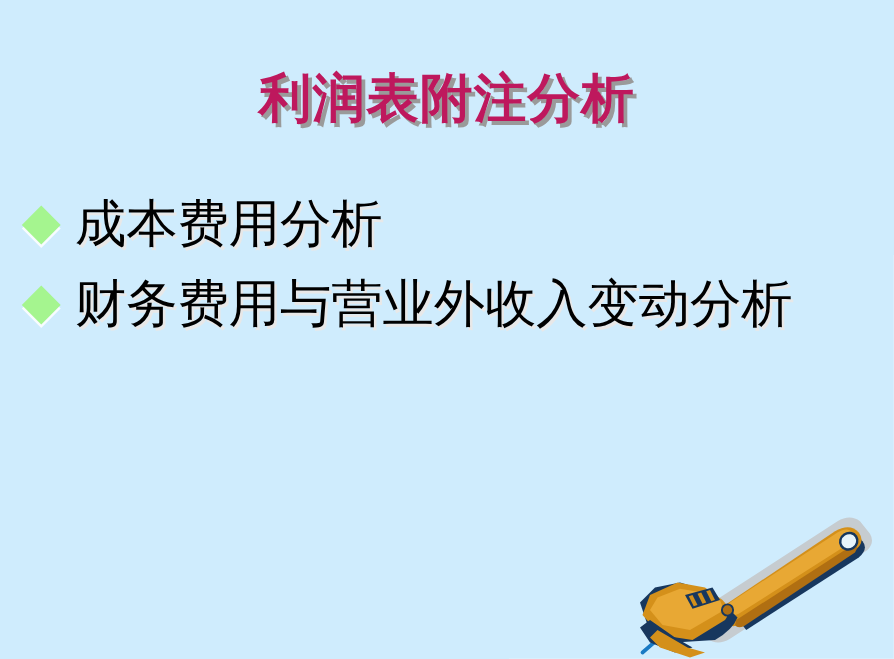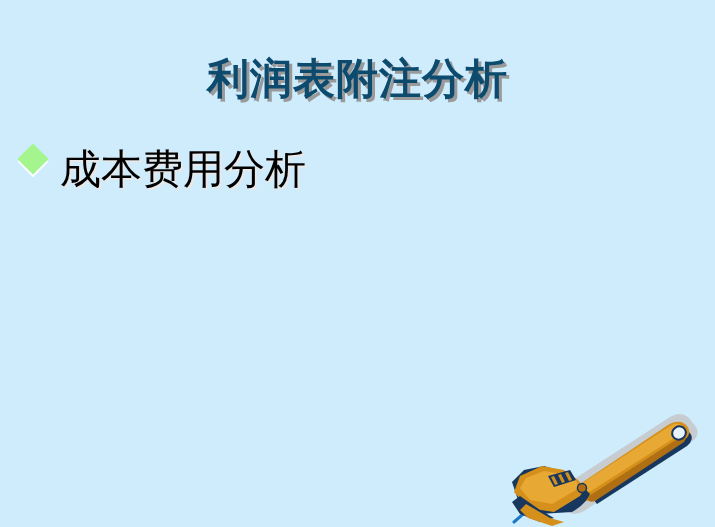--- a/index.html
+++ b/index.html
@@ -26,36 +26,37 @@
     position: absolute;
     top: 56px;
     left: 0;
     width: 715px;
     text-align: center;
   }
   #slide-title {
     display: inline-block;
     font-size: 42px;
     font-weight: bold;
-    color: #0c4a6e;
+    color: #be185d;
     letter-spacing: 1px;
     line-height: 1.08;
     text-shadow: 3px 3px 0 #9a9a9a;
     white-space: nowrap;
   }
 
   
   #bullet-list {
     position: absolute;
     top: 148px;
     left: 22px;
     width: 680px;
   }
   .bullet-row {
     display: flex;
+    align-items: center;
     height: 64px;
   }
   .bullet-marker {
     flex: 0 0 auto;
     width: 22px;
     height: 22px;
     margin-right: 16px;
     background: #a5f58f;
     transform: rotate(45deg);
     box-shadow: 2px 2px 0 rgba(255,255,255,0.85);
@@ -92,20 +93,24 @@
     <span id="slide-title">利润表附注分析</span>
   </div>
 
   <div id="bullet-list">
 
     <div class="bullet-row">
       <span class="bullet-marker"></span>
       <span class="bullet-text">成本费用分析</span>
     </div>
 
+    <div class="bullet-row">
+      <span class="bullet-marker"></span>
+      <span class="bullet-text">财务费用与营业外收入变动分析</span>
+    </div>
 
 
   </div>
 
   <div id="wrench-figure">
     <svg viewBox="0 0 221 135" xmlns="http://www.w3.org/2000/svg">
 
       <g transform="translate(6,7)">
         <path d="M188,18 L196,28 Q200,35 194,41 L84,112 Q74,118 66,112
                  L47,98 L36,112 L30,90 L50,76 L62,88 L170,18 Q180,12 188,18 Z" fill="#c6ccd0"></path>

